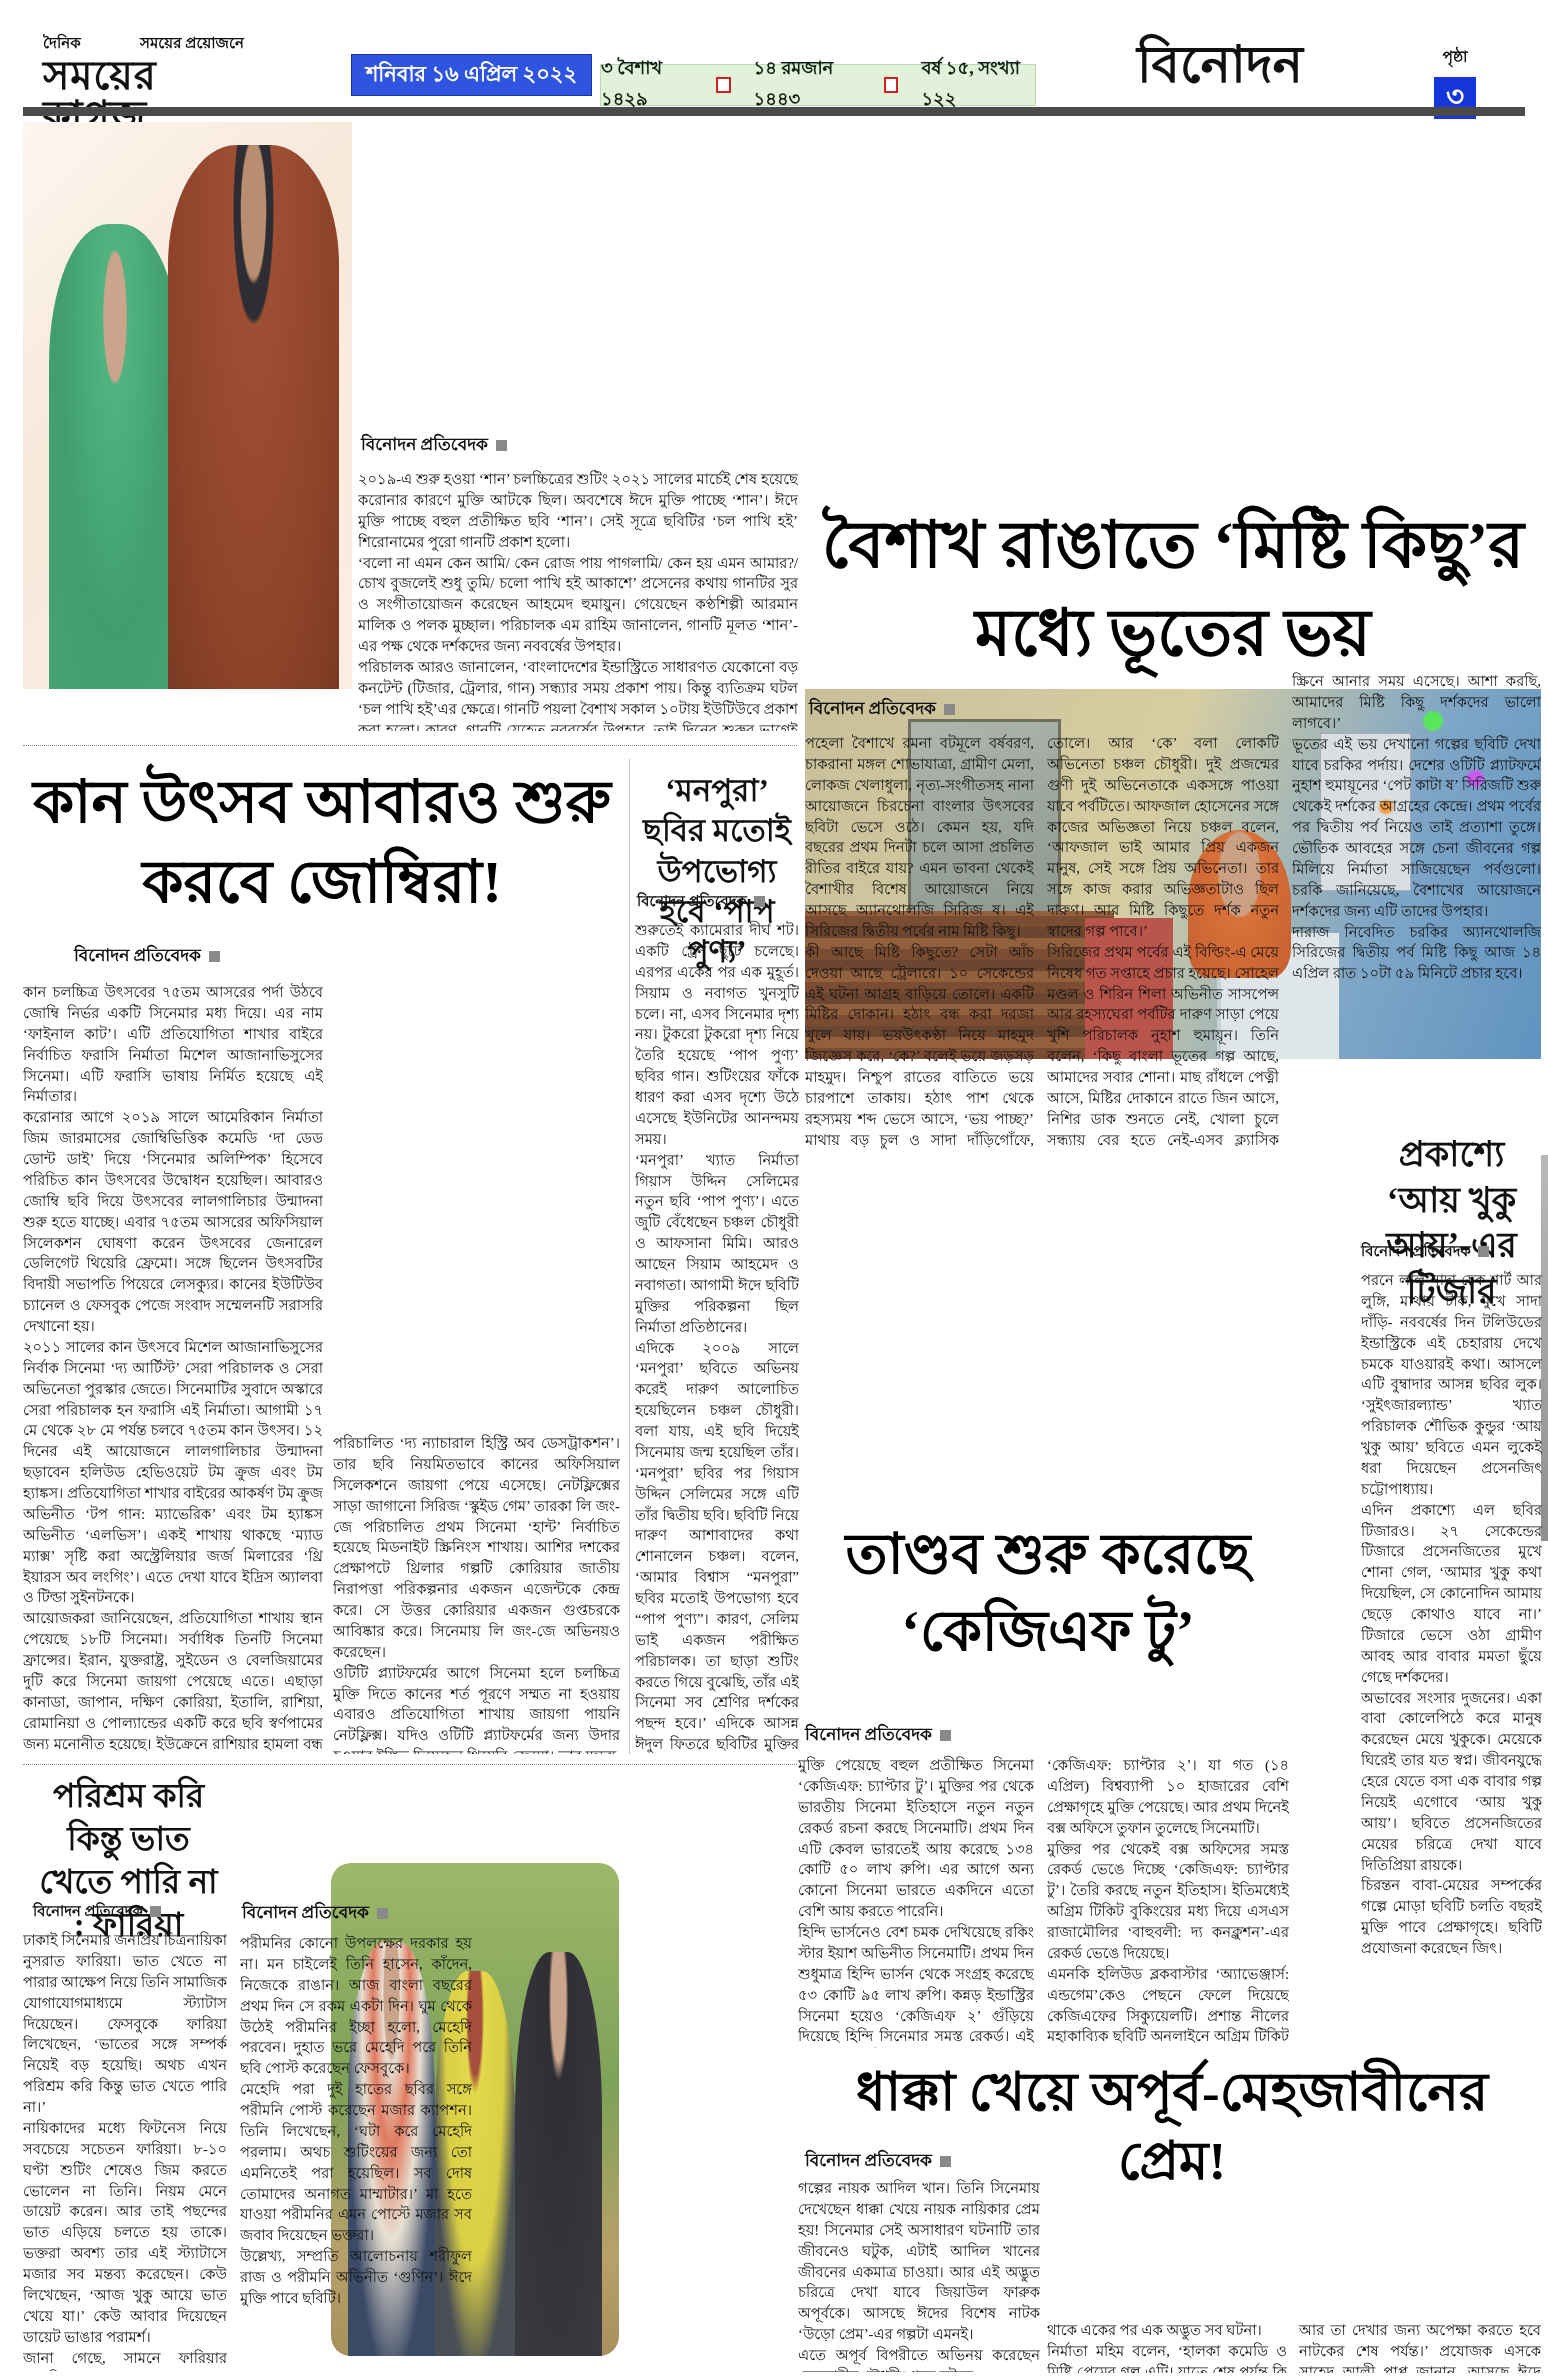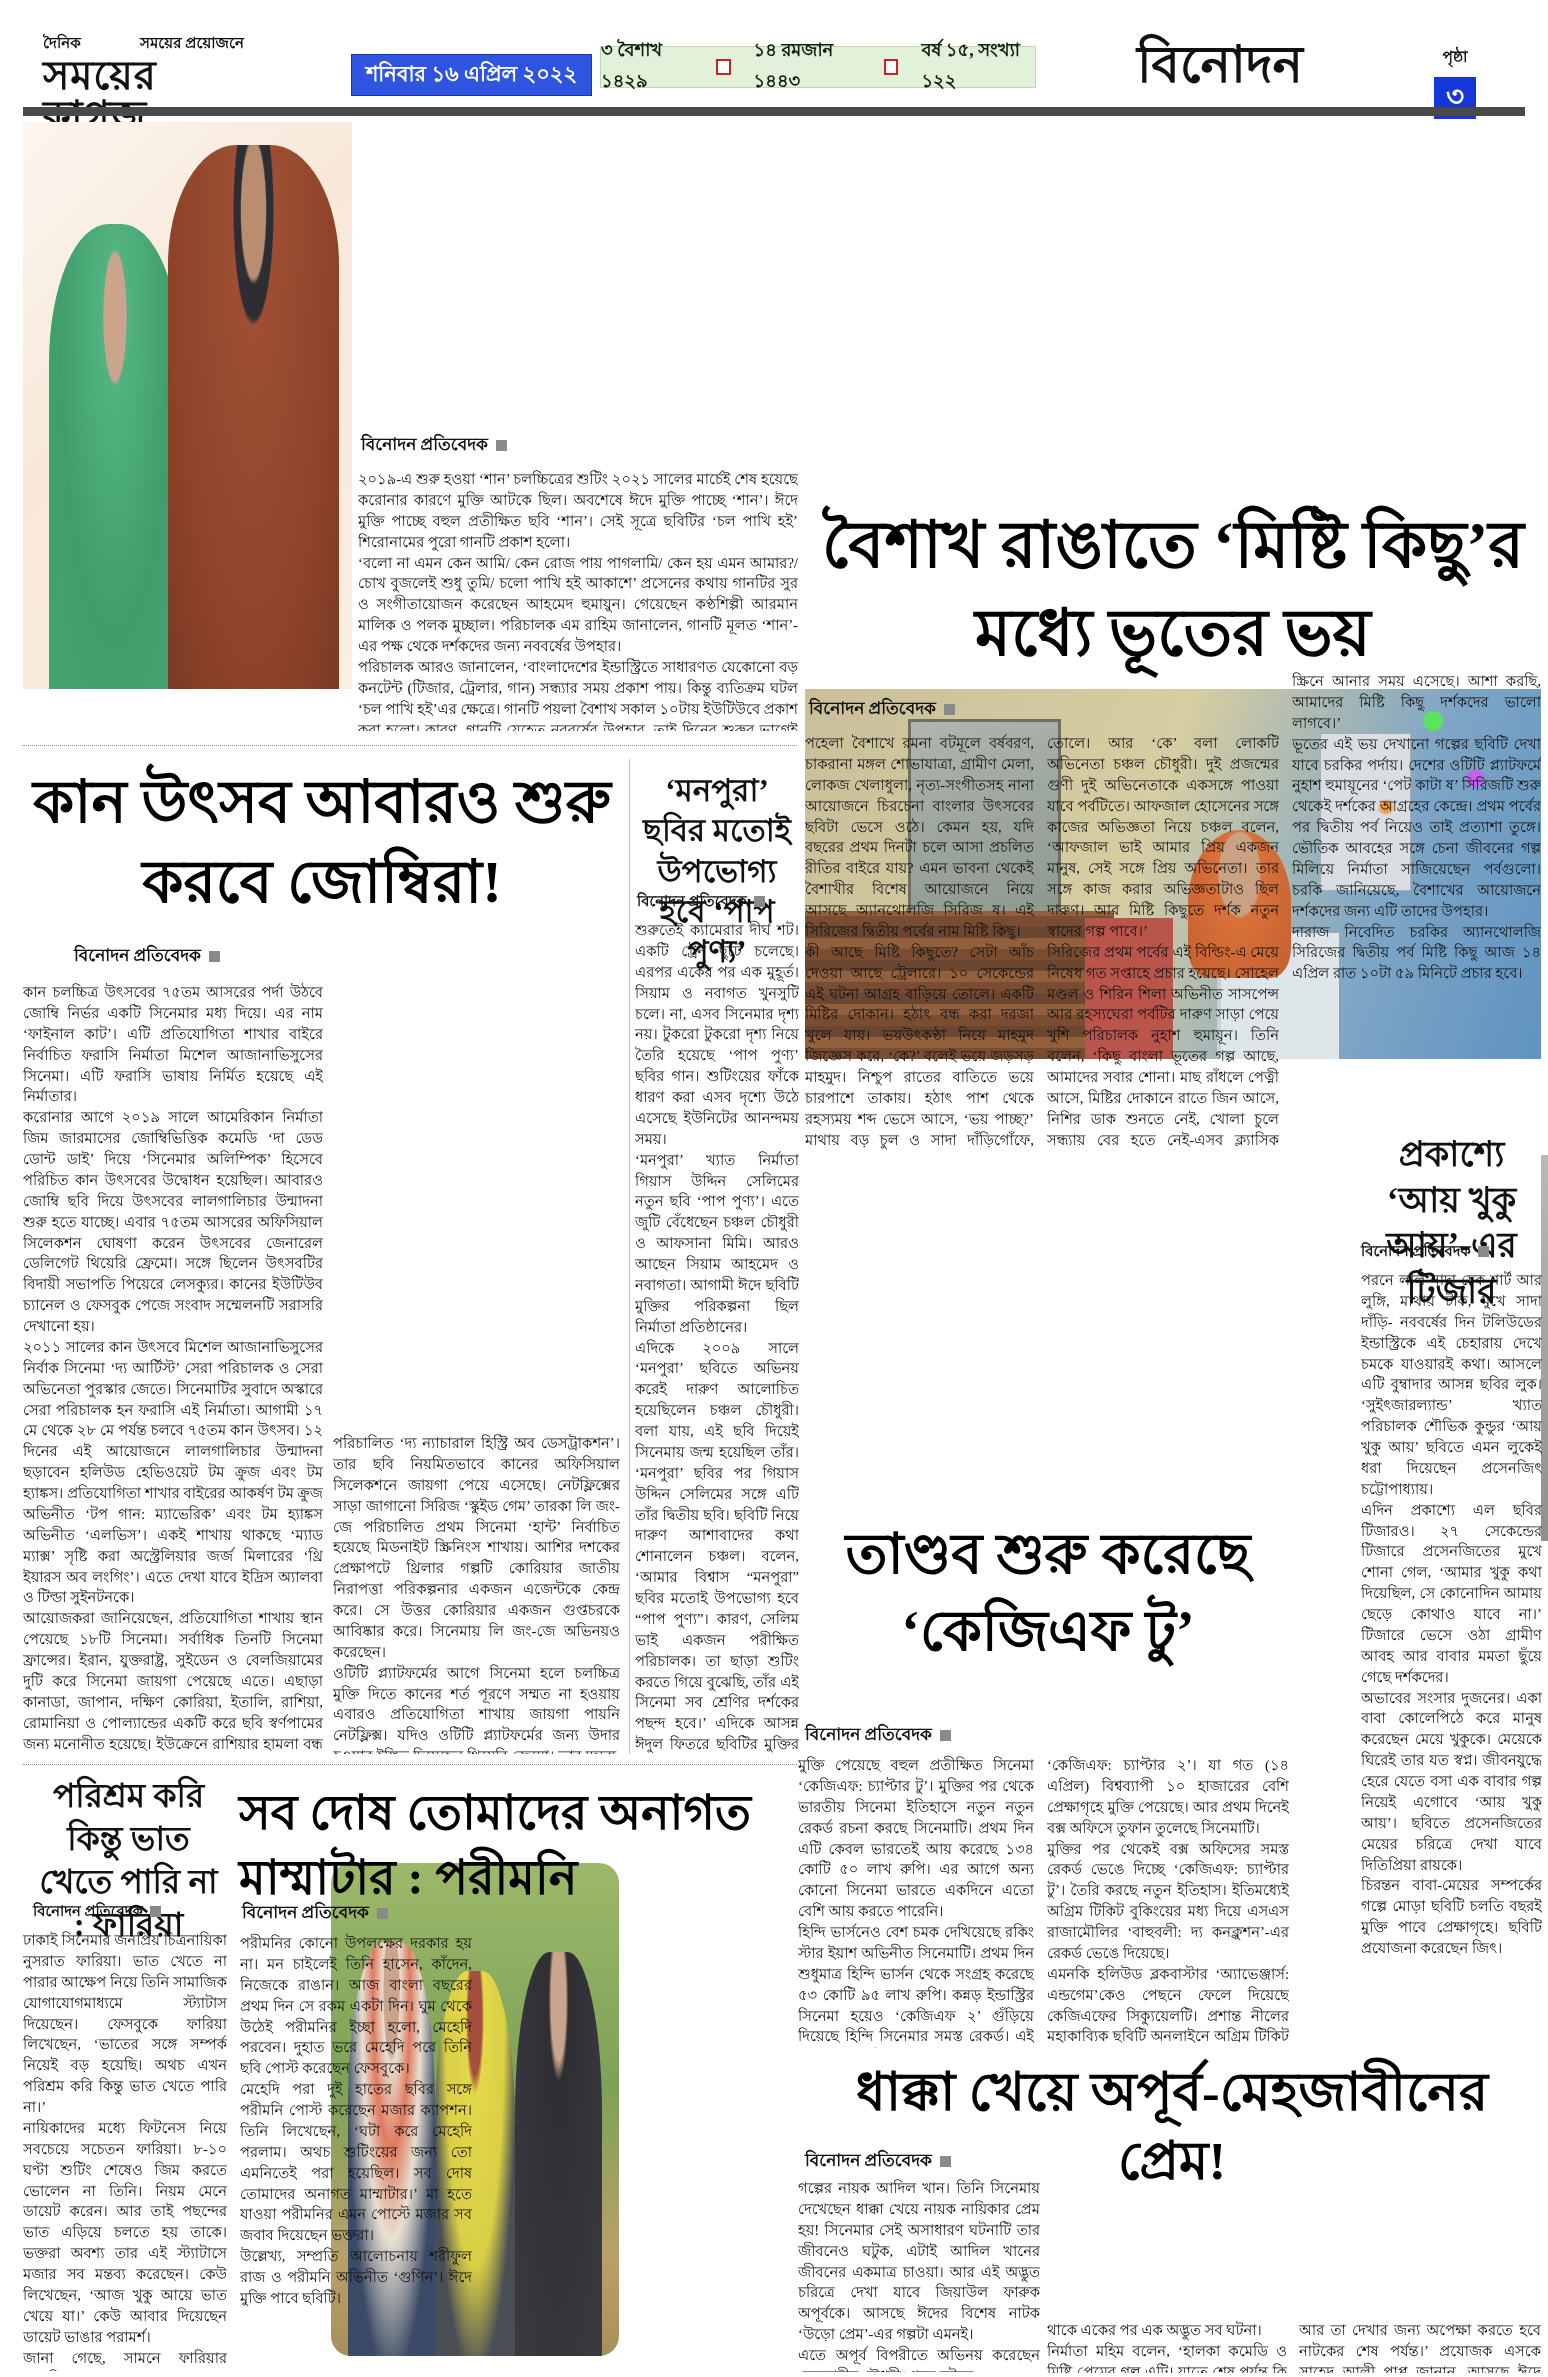--- a/index.html
+++ b/index.html
@@ -56,21 +56,21 @@
       <span class="m-small">দৈনিক</span>
       <span class="m-small">সময়ের প্রয়োজনে</span>
     </div>
     <div class="masthead-big">সময়ের কাগজ</div>
   </div>
 
   <div class="abs datebox" style="left:351px;top:54px;width:239px;height:40px;">
     <span>শনিবার ১৬ এপ্রিল ২০২২</span>
   </div>
 
-  <div class="abs infobox" style="left:600px;top:46px;width:434px;height:40px;gap:23px;">
+  <div class="abs infobox" style="left:600px;top:64px;width:434px;height:40px;gap:23px;">
     <span>৩ বৈশাখ ১৪২৯</span>
     <span class="redsq"></span>
     <span>১৪ রমজান ১৪৪৩</span>
     <span class="redsq"></span>
     <span>বর্ষ ১৫, সংখ্যা ১২২</span>
   </div>
 
   <div class="abs section-title" style="left:1137px;top:40px;">বিনোদন</div>
 
   <div class="abs" style="left:1434px;top:45px;display:flex;align-items:center;gap:6.2px;flex-direction:column;">
@@ -178,21 +178,20 @@
 
   <div class="abs small-head" style="left:31px;top:1775px;width:195px;font-size:33px;">পরিশ্রম করি কিন্তু ভাত খেতে পারি না : ফারিয়া</div>
   <div class="abs byline" style="left:33px;top:1899px;font-size:14.7px;">
     <span>বিনোদন প্রতিবেদক</span>
       <span class="bysq"></span>
   </div>
   <div class="abs bodytext" style="left:23px;top:1930px;width:204px;height:441px;">ঢাকাই সিনেমার জনপ্রিয় চিত্রনায়িকা নুসরাত ফারিয়া। ভাত খেতে না পারার আক্ষেপ নিয়ে তিনি সামাজিক যোগাযোগমাধ্যমে স্ট্যাটাস দিয়েছেন। ফেসবুকে ফারিয়া লিখেছেন, ‘ভাতের সঙ্গে সম্পর্ক নিয়েই বড় হয়েছি। অথচ এখন পরিশ্রম করি কিন্তু ভাত খেতে পারি না।’
 নায়িকাদের মধ্যে ফিটনেস নিয়ে সবচেয়ে সচেতন ফারিয়া। ৮-১০ ঘণ্টা শুটিং শেষেও জিম করতে ভোলেন না তিনি। নিয়ম মেনে ডায়েট করেন। আর তাই পছন্দের ভাত এড়িয়ে চলতে হয় তাকে। ভক্তরা অবশ্য তার এই স্ট্যাটাসে মজার সব মন্তব্য করেছেন। কেউ লিখেছেন, ‘আজ খুকু আয়ে ভাত খেয়ে যা।’ কেউ আবার দিয়েছেন ডায়েট ভাঙার পরামর্শ।
 জানা গেছে, সামনে ফারিয়ার একাধিক নতুন কাজ আসছে। সিনেমার পাশাপাশি চলছে গান ও নিজের বিজ্ঞাপনের কাজও। এ বছর দেশের বাইরে বিভিন্ন অনুষ্ঠান ইভেন্টসহ বিশ্বের নানা দেশ ঘুরে ব্যস্ত সময় পার করছেন এই অভিনেত্রী।</div>
 
-  <div class="abs headline" style="left:239px;top:1781px;width:559px;font-size:48px;line-height:1.35;text-align:left;">সব দোষ তোমাদের অনাগত মাম্মাটার : পরীমনি</div>
   <div class="abs byline" style="left:242px;top:1899px;">
     <span>বিনোদন প্রতিবেদক</span>
       <span class="bysq"></span>
   </div>
   <div class="abs bodytext" style="left:240px;top:1933px;width:232px;height:438px;">পরীমনির কোনো উপলক্ষের দরকার হয় না। মন চাইলেই তিনি হাসেন, কাঁদেন, নিজেকে রাঙান। আজ বাংলা বছরের প্রথম দিন সে রকম একটা দিন। ঘুম থেকে উঠেই পরীমনির ইচ্ছা হলো, মেহেদি পরবেন। দুহাত ভরে মেহেদি পরে তিনি ছবি পোস্ট করেছেন ফেসবুকে।
 মেহেদি পরা দুই হাতের ছবির সঙ্গে পরীমনি পোস্ট করেছেন মজার ক্যাপশন। তিনি লিখেছেন, ‘ঘটা করে মেহেদি পরলাম। অথচ শুটিংয়ের জন্য তো এমনিতেই পরা হয়েছিল। সব দোষ তোমাদের অনাগত মাম্মাটার।’ মা হতে যাওয়া পরীমনির এমন পোস্টে মজার সব জবাব দিয়েছেন ভক্তরা।
 উল্লেখ্য, সম্প্রতি আলোচনায় শরীফুল রাজ ও পরীমনি অভিনীত ‘গুণিন’। ঈদে মুক্তি পাবে ছবিটি।</div>
 
   <div class="abs headline" style="left:802px;top:2058px;width:740px;font-size:53px;line-height:1.3;">ধাক্কা খেয়ে অপূর্ব-মেহজাবীনের প্রেম!</div>
   <div class="abs byline" style="left:805px;top:2147px;">

